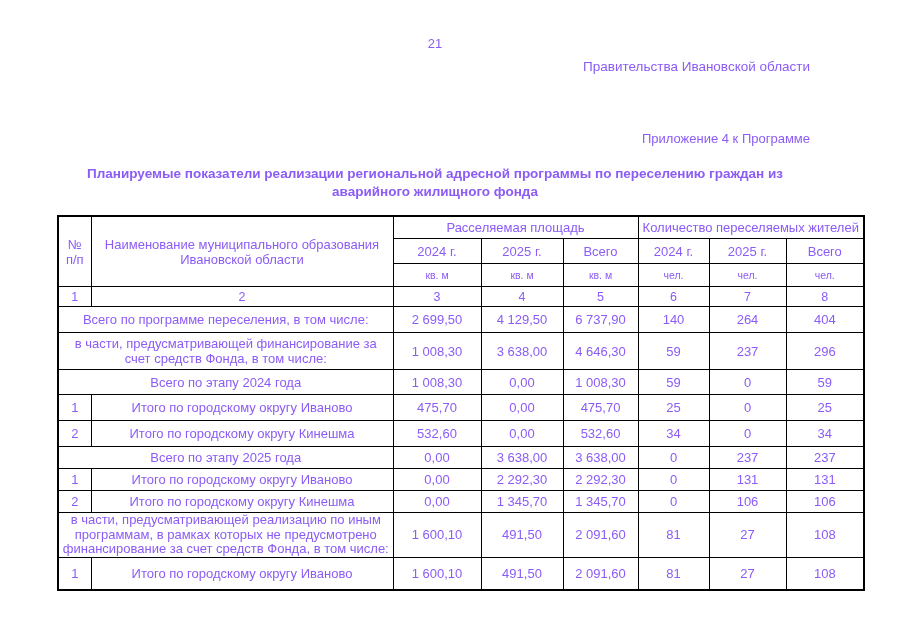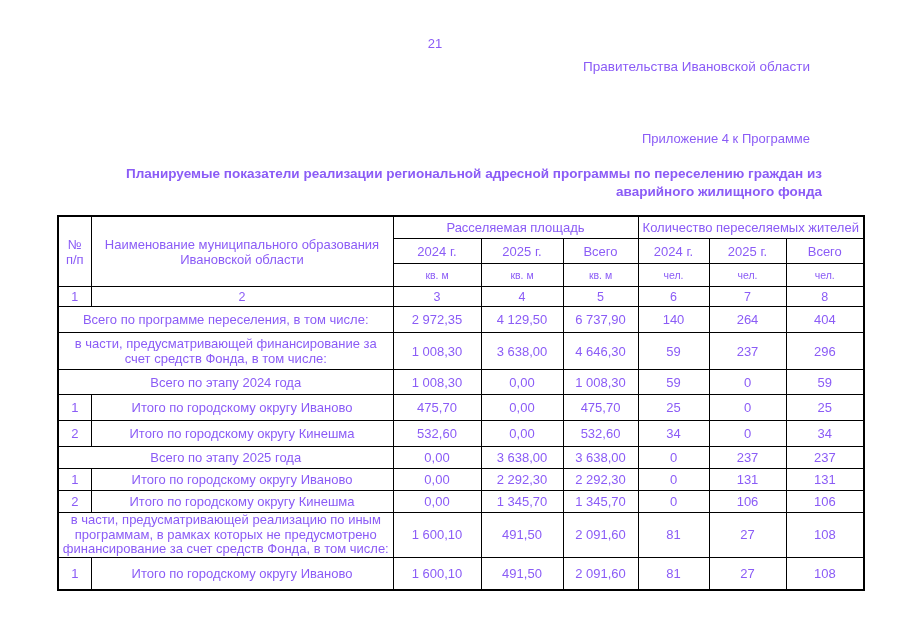--- a/index.html
+++ b/index.html
@@ -18,21 +18,21 @@
   .appendix-block{
     position:absolute;top:57px;right:60px;
     text-align:right;font-size:13.5px;line-height:19px;
   }
   .appendix-program{
     position:absolute;top:131px;right:60px;
     text-align:right;font-size:13px;
   }
   .doc-title{
     position:absolute;top:165px;left:48px;right:48px;
-    text-align:right;font-weight:bold;font-size:13.5px;line-height:17.5px;
+    text-align:center;font-weight:bold;font-size:13.5px;line-height:17.5px;
   }
   table.main{
     position:absolute;top:215px;left:57px;
     border-collapse:collapse;
     table-layout:fixed;
     width:806px;
     font-size:13px;
   }
   table.main td{
     border:1px solid #000;
@@ -117,21 +117,21 @@
         <td class="colnum">3</td>
         <td class="colnum">4</td>
         <td class="colnum">5</td>
         <td class="colnum">6</td>
         <td class="colnum">7</td>
         <td class="colnum">8</td>
       </tr>
 
       <tr class="r1">
         <td colspan="2" class="merged-label">Всего по программе переселения, в том числе:</td>
-        <td>2 972,35</td>
+        <td>2 699,50</td>
         <td>4 129,50</td>
         <td>6 737,90</td>
         <td>140</td>
         <td>264</td>
         <td>404</td>
       </tr>
 
       <tr class="r2">
         <td colspan="2" class="merged-label">в части, предусматривающей финансирование за счет средств Фонда, в том числе:</td>
         <td>1 008,30</td>

